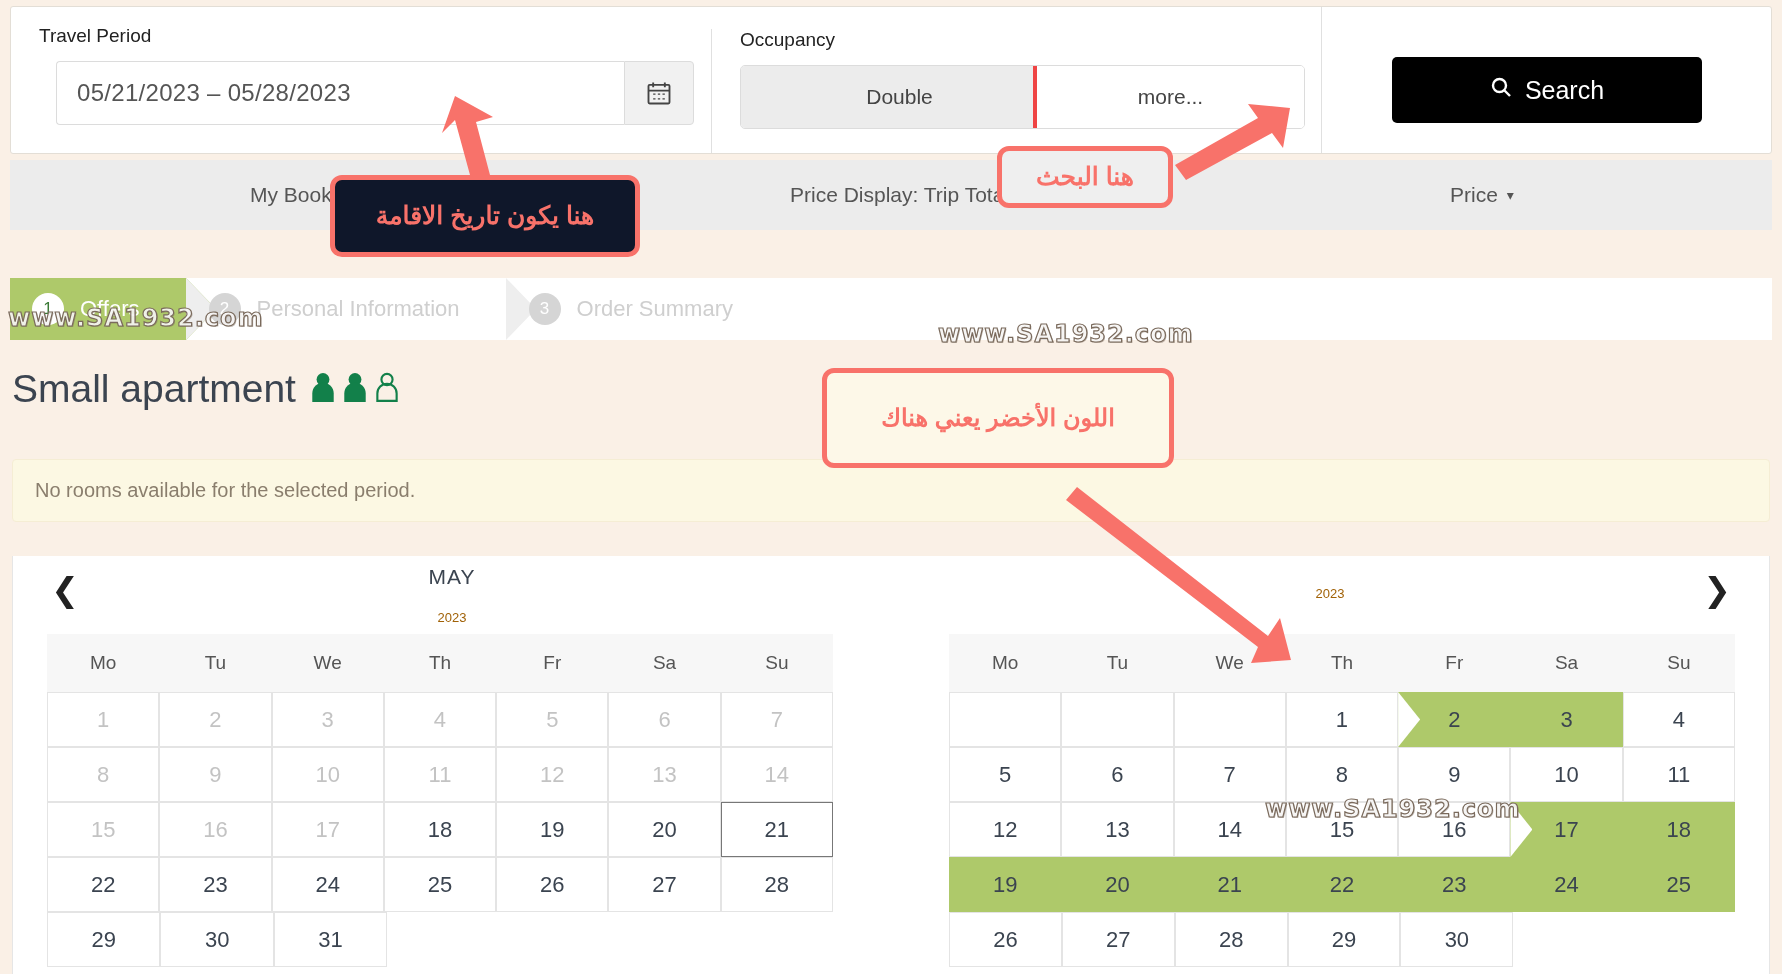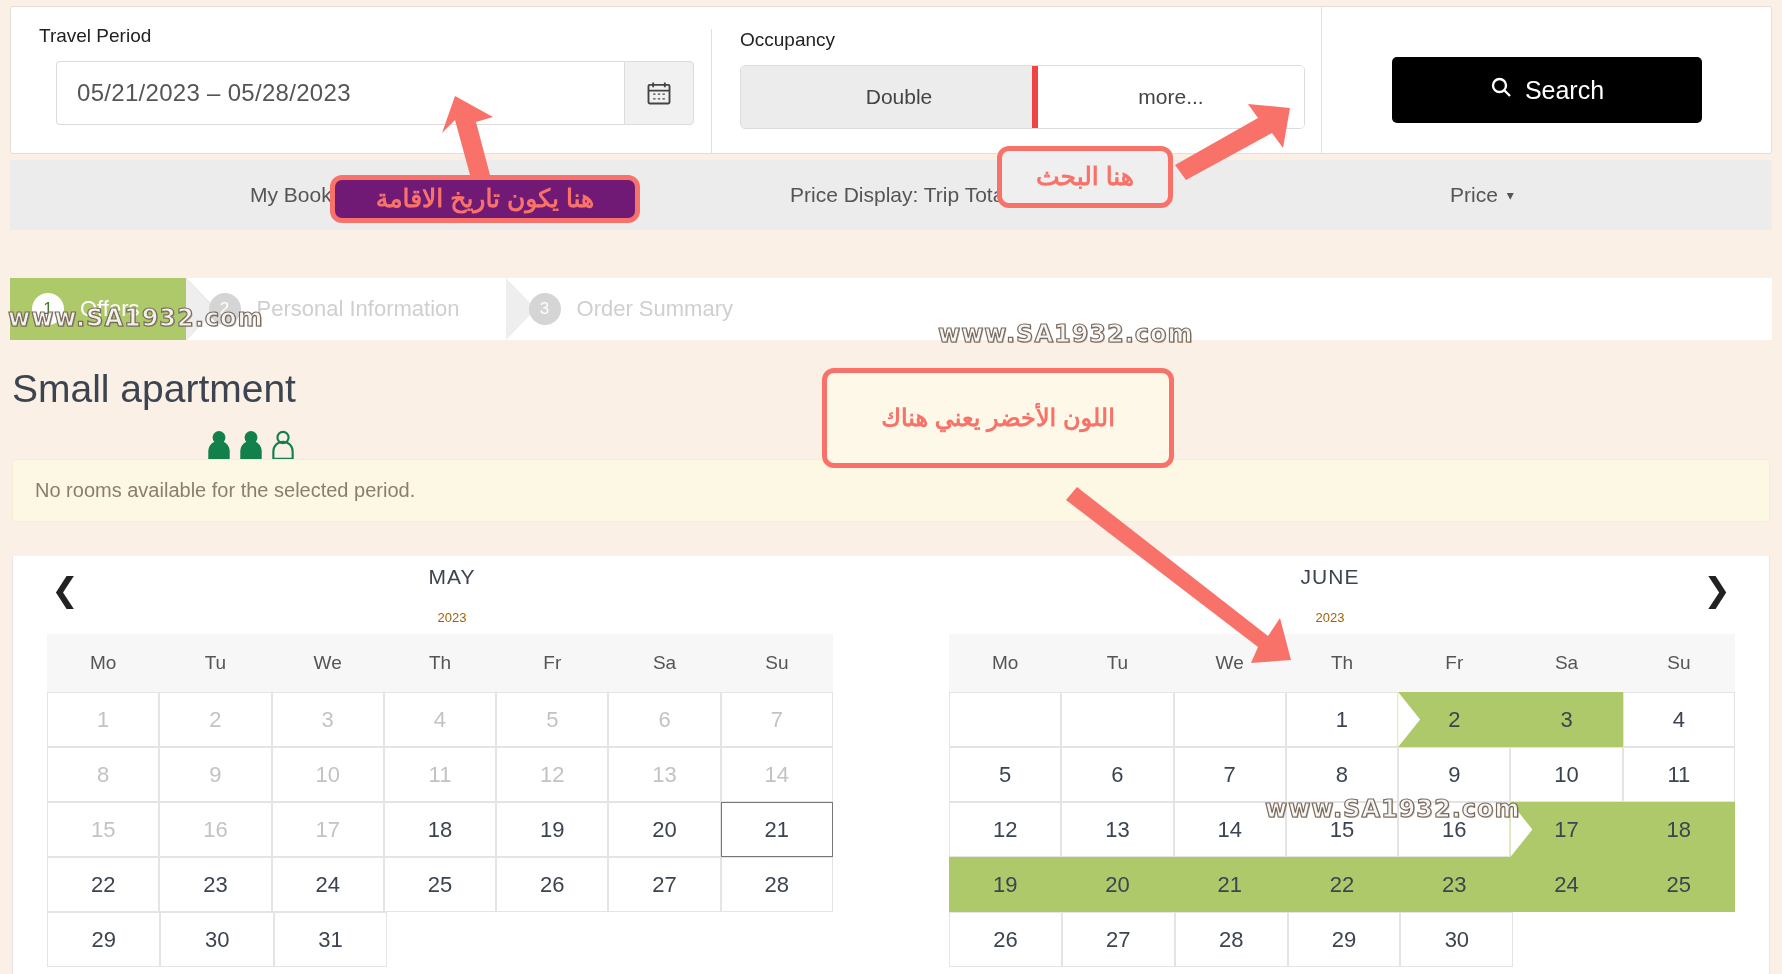--- a/index.html
+++ b/index.html
@@ -28,21 +28,21 @@
     border-radius:4px 0 0 4px; background:#fff;
     display:flex; align-items:center; padding-left:20px;
     font-size:24px; color:#555; letter-spacing:.3px;
   }
   .date-btn{
     width:70px; border:1px solid #dcdcdc; border-radius:0 4px 4px 0;
     background:#f1f1f1; display:flex; align-items:center; justify-content:center;
   }
   .occ-group{ display:flex; width:565px; height:64px; border:1px solid #dcdcdc; border-radius:5px; overflow:hidden;}
   .occ-opt{ flex:1; display:flex; align-items:center; justify-content:center; font-size:21px; color:#444; background:#fff;}
-  .occ-opt.sel{ background:#ececec; border-right:6px solid #ef4444;padding-left:25px; }
+  .occ-opt.sel{ background:#ececec; border-right:4px solid #ef4444;padding-left:25px; }
   .sb-search{ flex:1; display:flex; align-items:flex-start; justify-content:center; border-left:1px solid #e0e0e0; padding-top:50px;}
   .search-btn{
     width:310px; height:66px; background:#000000; color:#fff;
     border:none; border-radius:5px; font-size:25px;
     display:flex; align-items:center; justify-content:center; gap:12px; cursor:pointer;
     font-family:"Liberation Sans", sans-serif;
   }
 
   
   .navbar{
@@ -79,21 +79,21 @@
     content:""; position:absolute; left:0; top:0;
     border-top:31px solid transparent; border-bottom:31px solid transparent;
     border-left:30px solid #eeeeee;
   }
   .steps-strip{ position:absolute; left:10px; top:278px; width:1762px; height:62px; background:#fff; z-index:-1;}
 
   
   .apt-title{
     position:absolute; left:12px; top:367px;
     font-size:39px; color:#3b4450; font-weight:300;
-    display:flex; align-items:flex-end; gap:14px; white-space:nowrap;flex-direction:column;
+    display:flex; align-items:flex-end; gap:14px; white-space:nowrap;
   }
   .occ-icons{ display:flex; align-items:flex-end; gap:6px; }
 
   
   .alert{
     position:absolute; left:12px; top:459px; width:1758px; height:63px;
     background:#fcf8e3; border:1px solid #f5edd4; border-radius:4px;
     display:flex; align-items:center; padding-left:22px;
     font-size:20px; color:#8a7e6d;
   }
@@ -132,21 +132,21 @@
   }
   .day.boxed{ border-color:#777; }
 
   
   .anno{
     position:absolute; border:5px solid #f8726a; border-radius:12px;
     background:#fdf0e9; color:#f8726a; font-weight:bold;
     display:flex; align-items:center; justify-content:center; text-align:left;
     direction:rtl; line-height:1.35;
   }
-  .anno-date{ left:330px; top:175px; width:310px; height:48px; font-size:25px; background:#701a75;}
+  .anno-date{ left:330px; top:175px; width:310px; height:82px; font-size:25px; background:#0f172a;}
   .anno-search{ left:997px; top:146px; width:176px; height:62px; font-size:25px; background:#efefef;}
   .anno-green{ left:822px; top:368px; width:352px; height:100px; font-size:24px; background:#fdf8e8;}
 
   .arrow-svg{ position:absolute; left:0; top:0; width:1782px; height:974px; pointer-events:none; }
 
   
   .wm{
     position:absolute; font-family:"DejaVu Sans", sans-serif;
     font-size:24px; font-weight:bold; letter-spacing:1px;
     color:rgba(255,255,255,0.85);
@@ -262,21 +262,20 @@
 
 <div class="cal-panel">
   <div class="cal-header">
     <div class="cal-arrow left">❮</div>
     <div class="cal-months">
       <div class="cal-month-title">
         <div class="cal-mname">MAY</div>
         <div class="cal-myear">2023</div>
       </div>
       <div class="cal-month-title">
-        <div class="cal-mname">JUNE</div>
         <div class="cal-myear">2023</div>
       </div>
     </div>
     <div class="cal-arrow right">❯</div>
   </div>
   <div class="cal-body">
     <div class="cal-half">
         <div class="dow-row">
           <div class="dow">Mo</div>
           <div class="dow">Tu</div>

